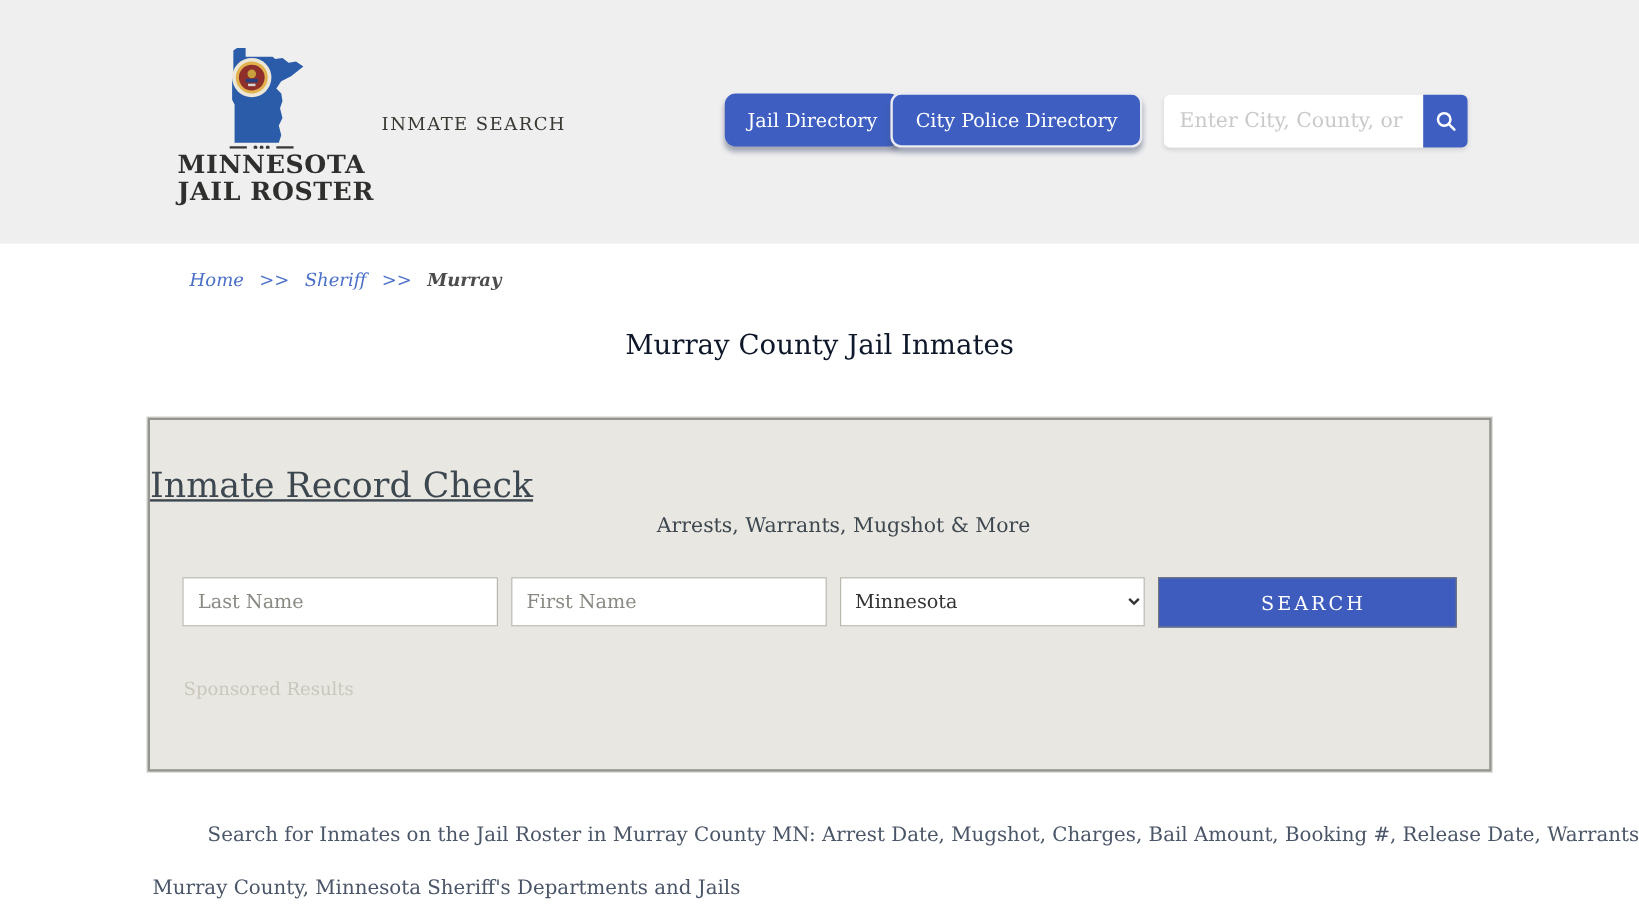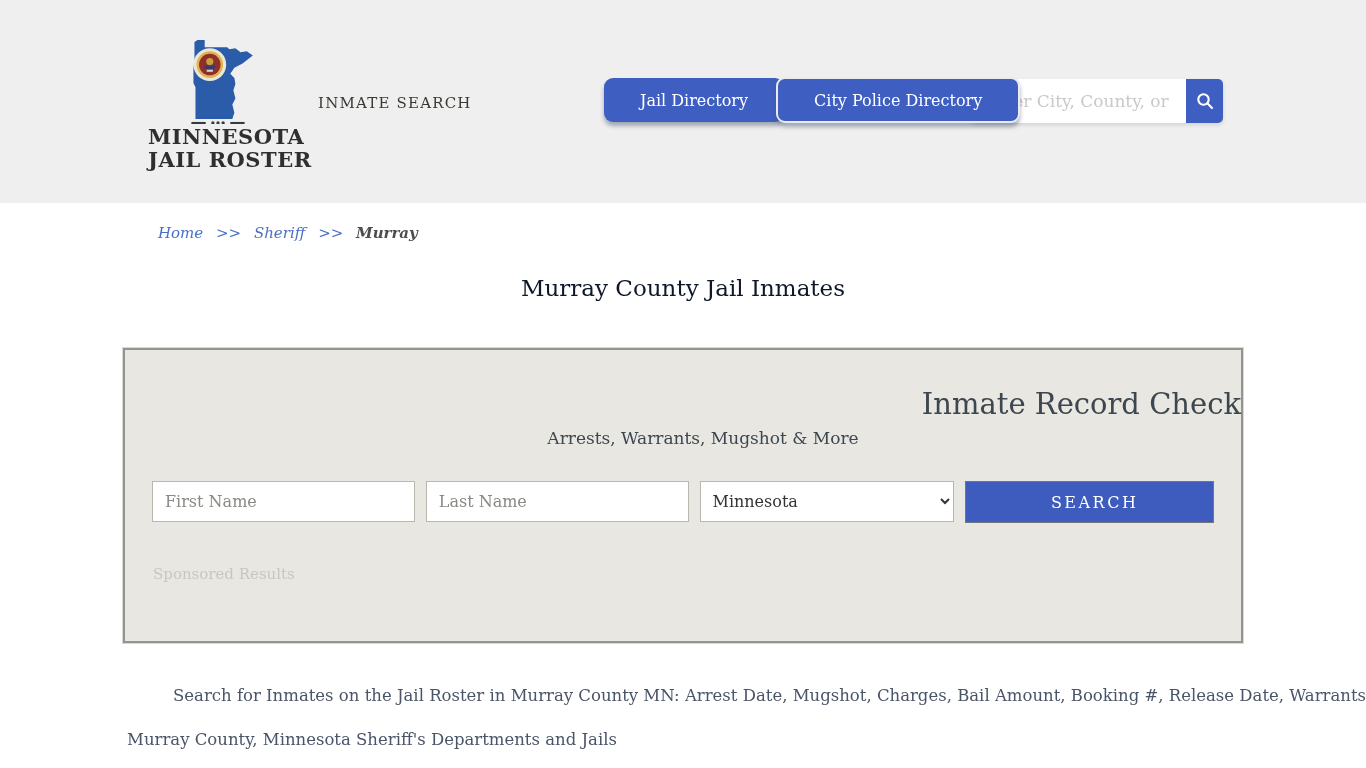--- a/index.html
+++ b/index.html
@@ -45,21 +45,21 @@
   }
   .nav {
     position: absolute;
     left: 604px;
     top: 78px;
     display: flex;
     align-items: flex-start;
   }
   .nav-btn {
     height: 44px;
-    padding: 0 36px;
+    padding: 0 19px;
     background: #3e5fc1;
     color: #ffffff;
     font-family: "DejaVu Serif", serif;
     font-size: 16px;
     border: none;
     border-radius: 9px;
     box-shadow: 0 4px 4px rgba(70, 80, 110, 0.45);
     cursor: pointer;
     white-space: nowrap;
   }
@@ -131,25 +131,26 @@
   
   .panel {
     width: 1120px;
     height: 295px;
     margin: 47px auto 0 auto;
     background: #e9e7e1;
     border: 2px solid #95958f;
     box-shadow: 0 0 0 1px #d8d8d6;
   }
   .panel-heading {
-    text-align: right;
+    text-align: left;
     margin-top: 37px;
     font-size: 29px;
     font-weight: normal;
     color: #3d4750;
+    text-decoration: underline;
   }
   .panel-subheading {
     text-align: center;
     margin-top: 7px;
     font-size: 17px;
     color: #3d4750;
     padding-left: 40px;
   }
   .panel-form {
     display: flex;
@@ -254,22 +255,22 @@
   <span class="current">Murray</span>
 </div>
 
 <h1 class="page-title">Murray County Jail Inmates</h1>
 
 <div class="panel">
   <h2 class="panel-heading">Inmate Record Check</h2>
   <div class="panel-subheading">Arrests, Warrants, Mugshot &amp; More</div>
 
   <div class="panel-form">
+    <input class="field" type="text" placeholder="Last Name" style="">
     <input class="field" type="text" placeholder="First Name" style="">
-    <input class="field" type="text" placeholder="Last Name" style="">
     <select class="field">
       <option>Minnesota</option>
     </select>
     <button class="search-submit">SEARCH</button>
   </div>
 
   <div class="sponsored">Sponsored Results</div>
 </div>
 
 <div class="footer-line1">Search for Inmates on the Jail Roster in Murray County MN: Arrest Date, Mugshot, Charges, Bail Amount, Booking #, Release Date, Warrants</div>

